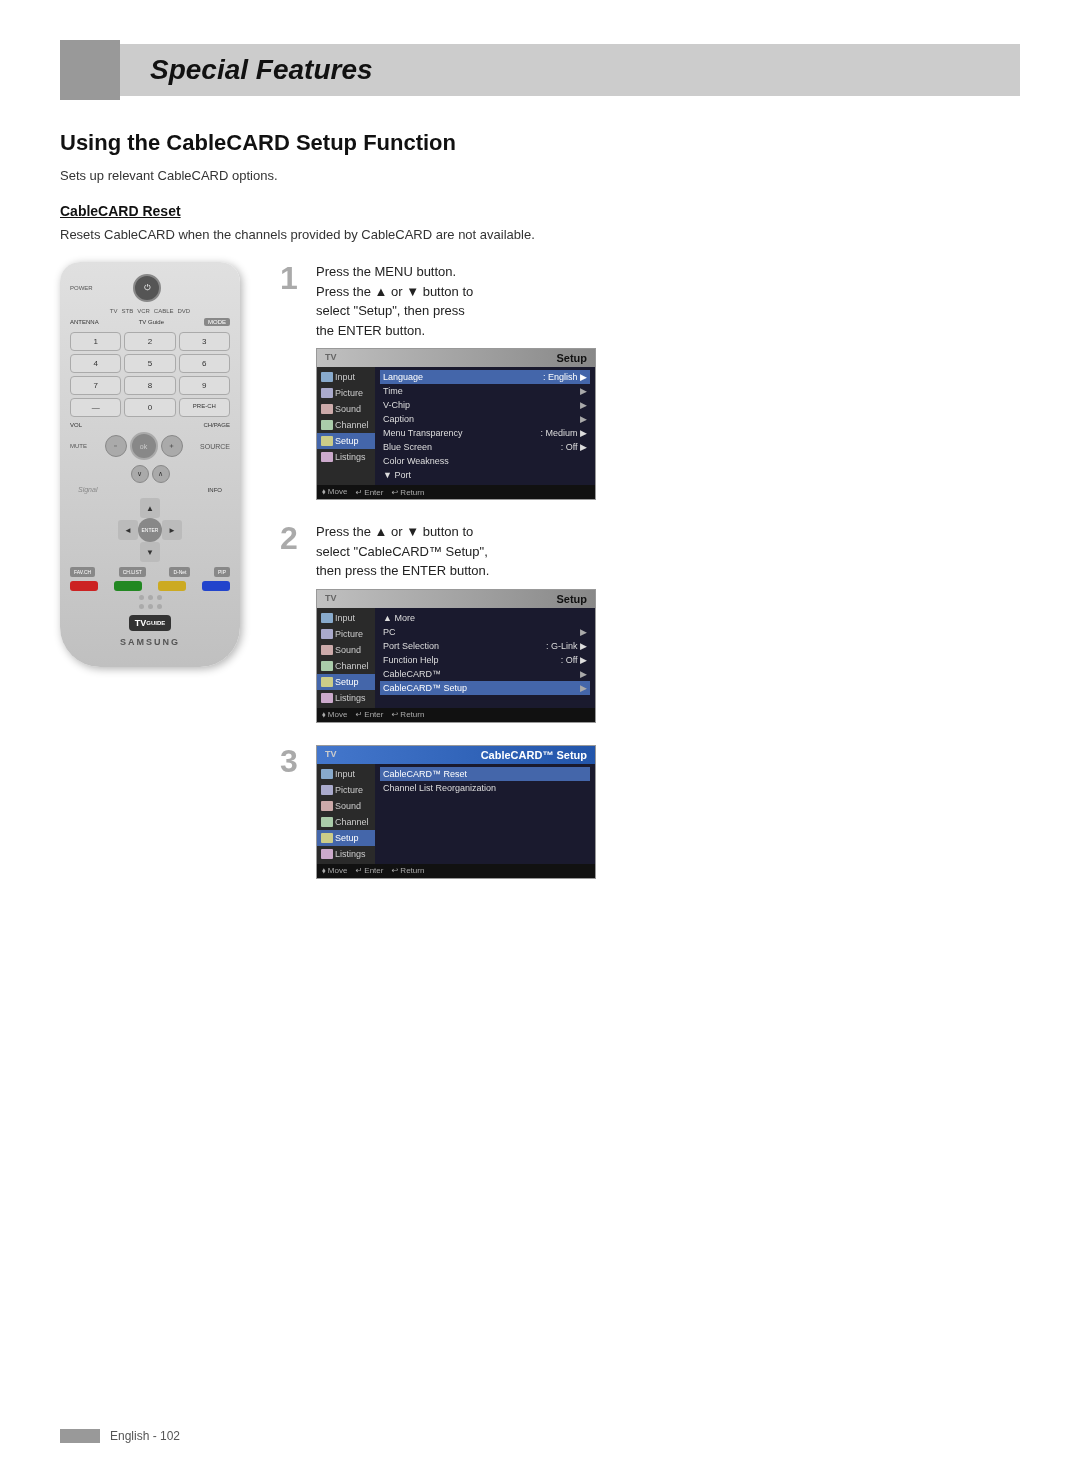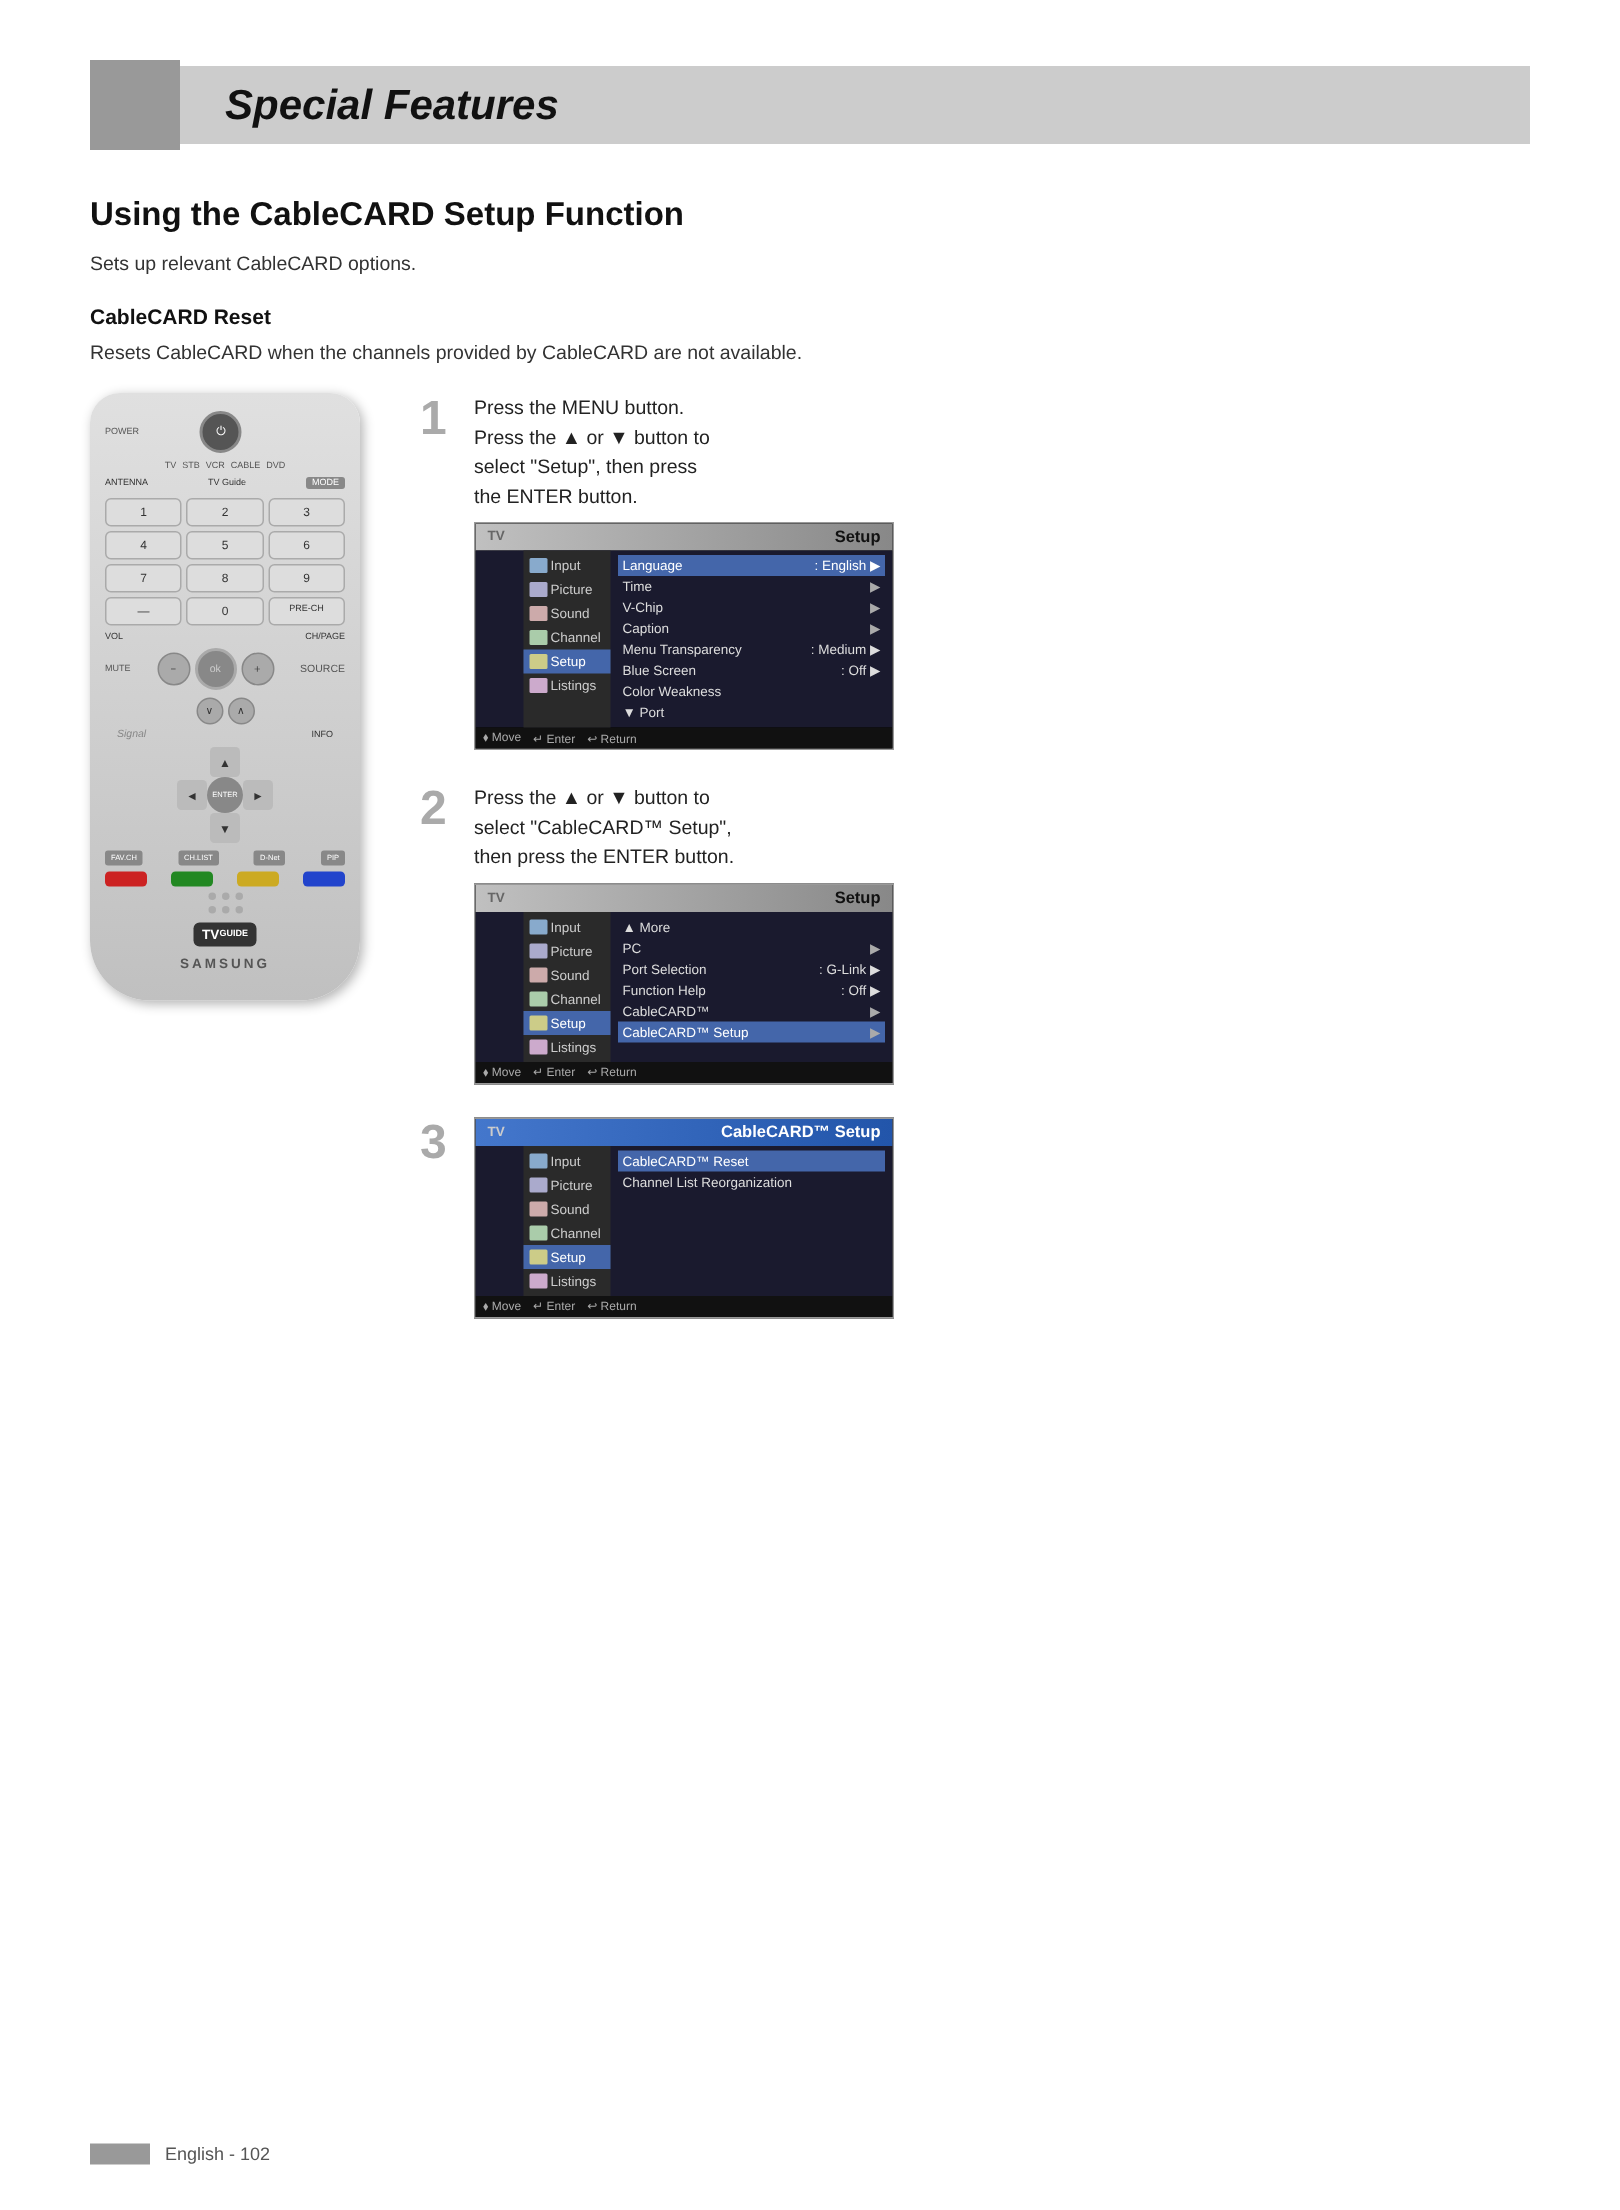--- a/index.html
+++ b/index.html
@@ -53,20 +53,21 @@
       font-size: 13px;
       margin-bottom: 20px;
       color: #333;
     }
 
     .subsection-title {
       font-size: 14px;
       font-weight: bold;
       margin-bottom: 8px;
       color: #111;
+      text-decoration: underline;
     }
 
     .subsection-desc {
       font-size: 13px;
       margin-bottom: 20px;
       color: #333;
     }
 
     
     .content-area {
@@ -335,21 +336,20 @@
     }
 
     .tv-menu-header.blue-header {
       background: linear-gradient(to right, #4477cc, #2255aa);
       color: white;
     }
 
     .tv-menu-body {
       background: #1a1a2e;
       display: flex;
-      padding-left: 32px;
     }
 
     .tv-menu-sidebar {
       background: #2a2a2a;
       width: 58px;
       padding: 2px 0;
     }
 
     .tv-menu-sidebar-item {
       display: flex;

